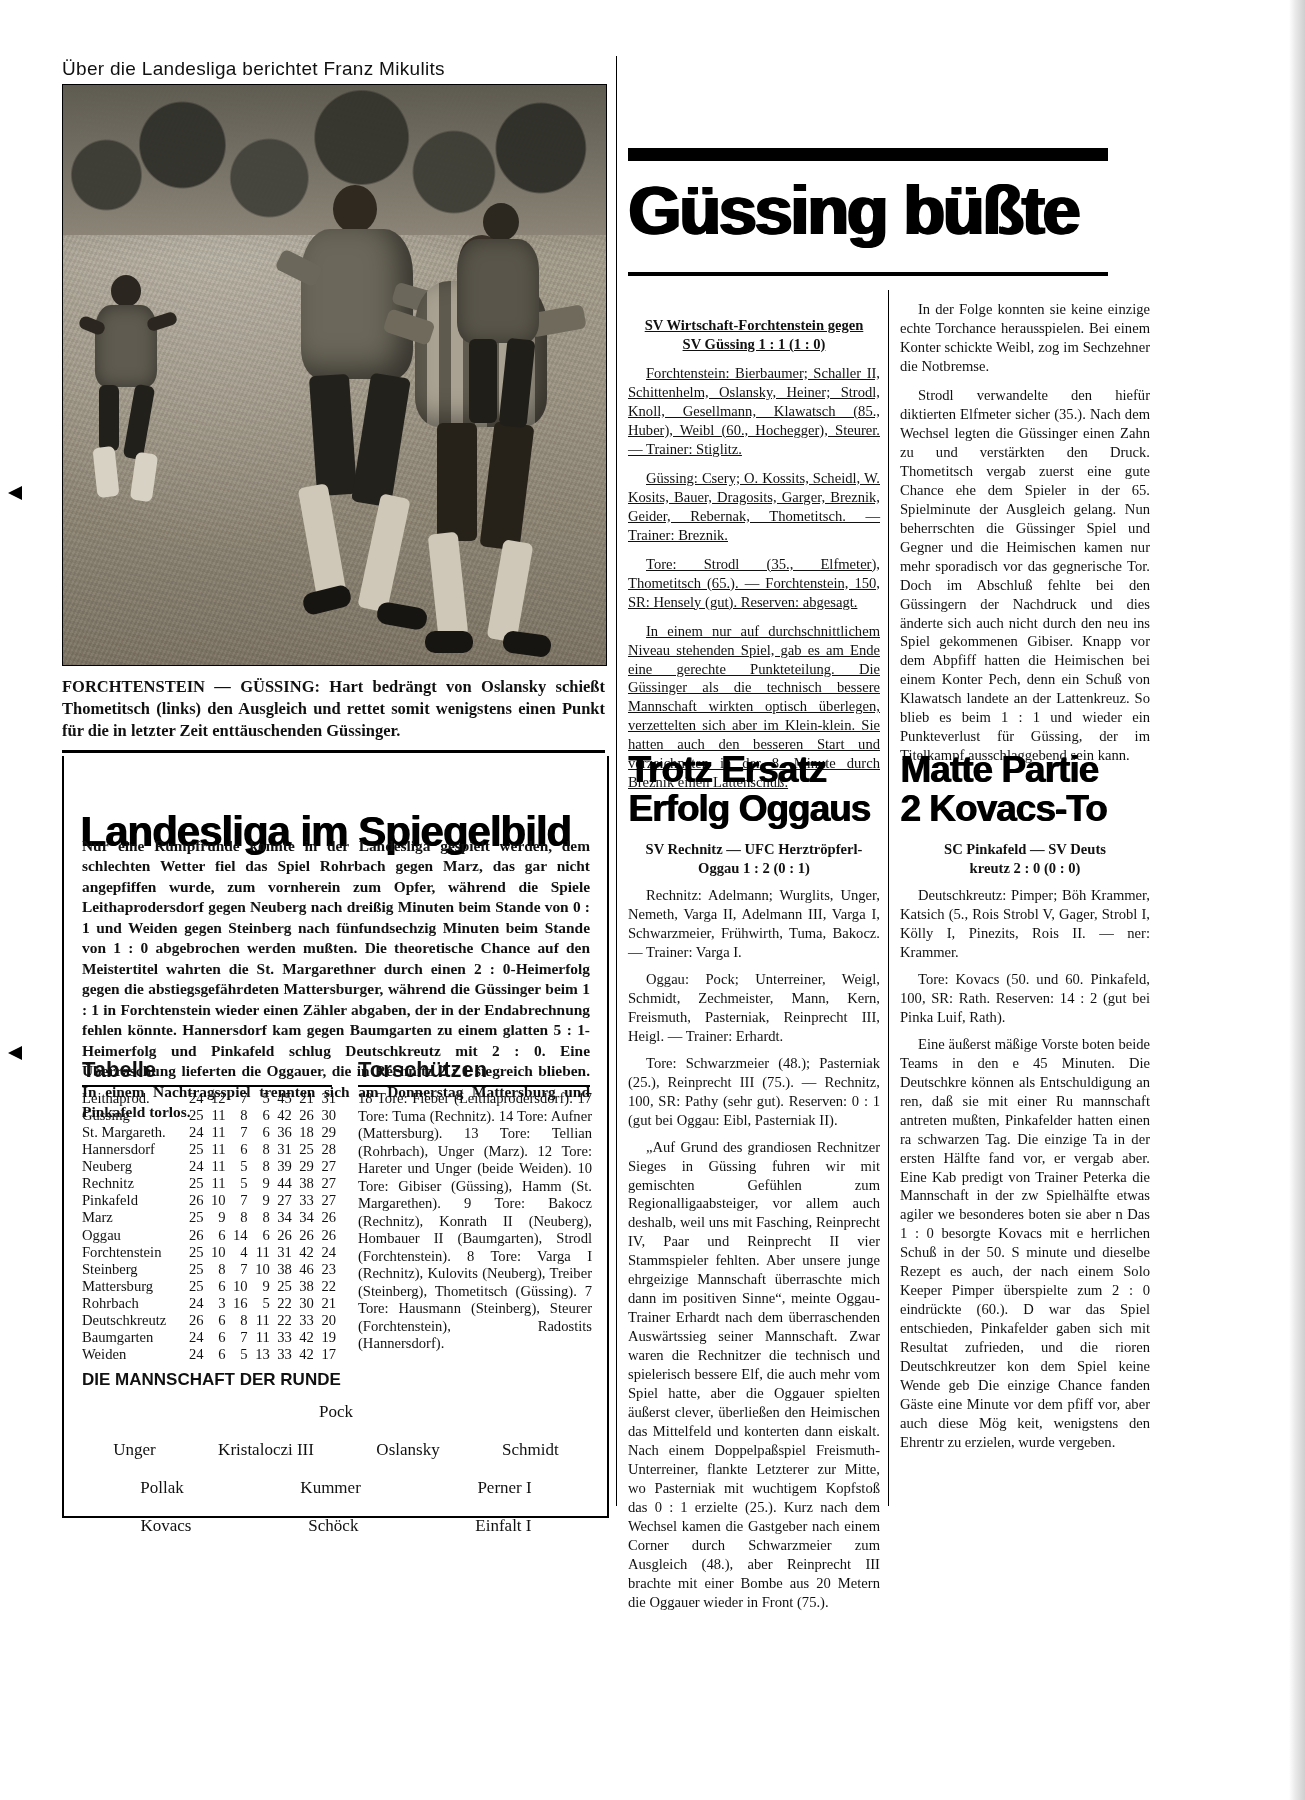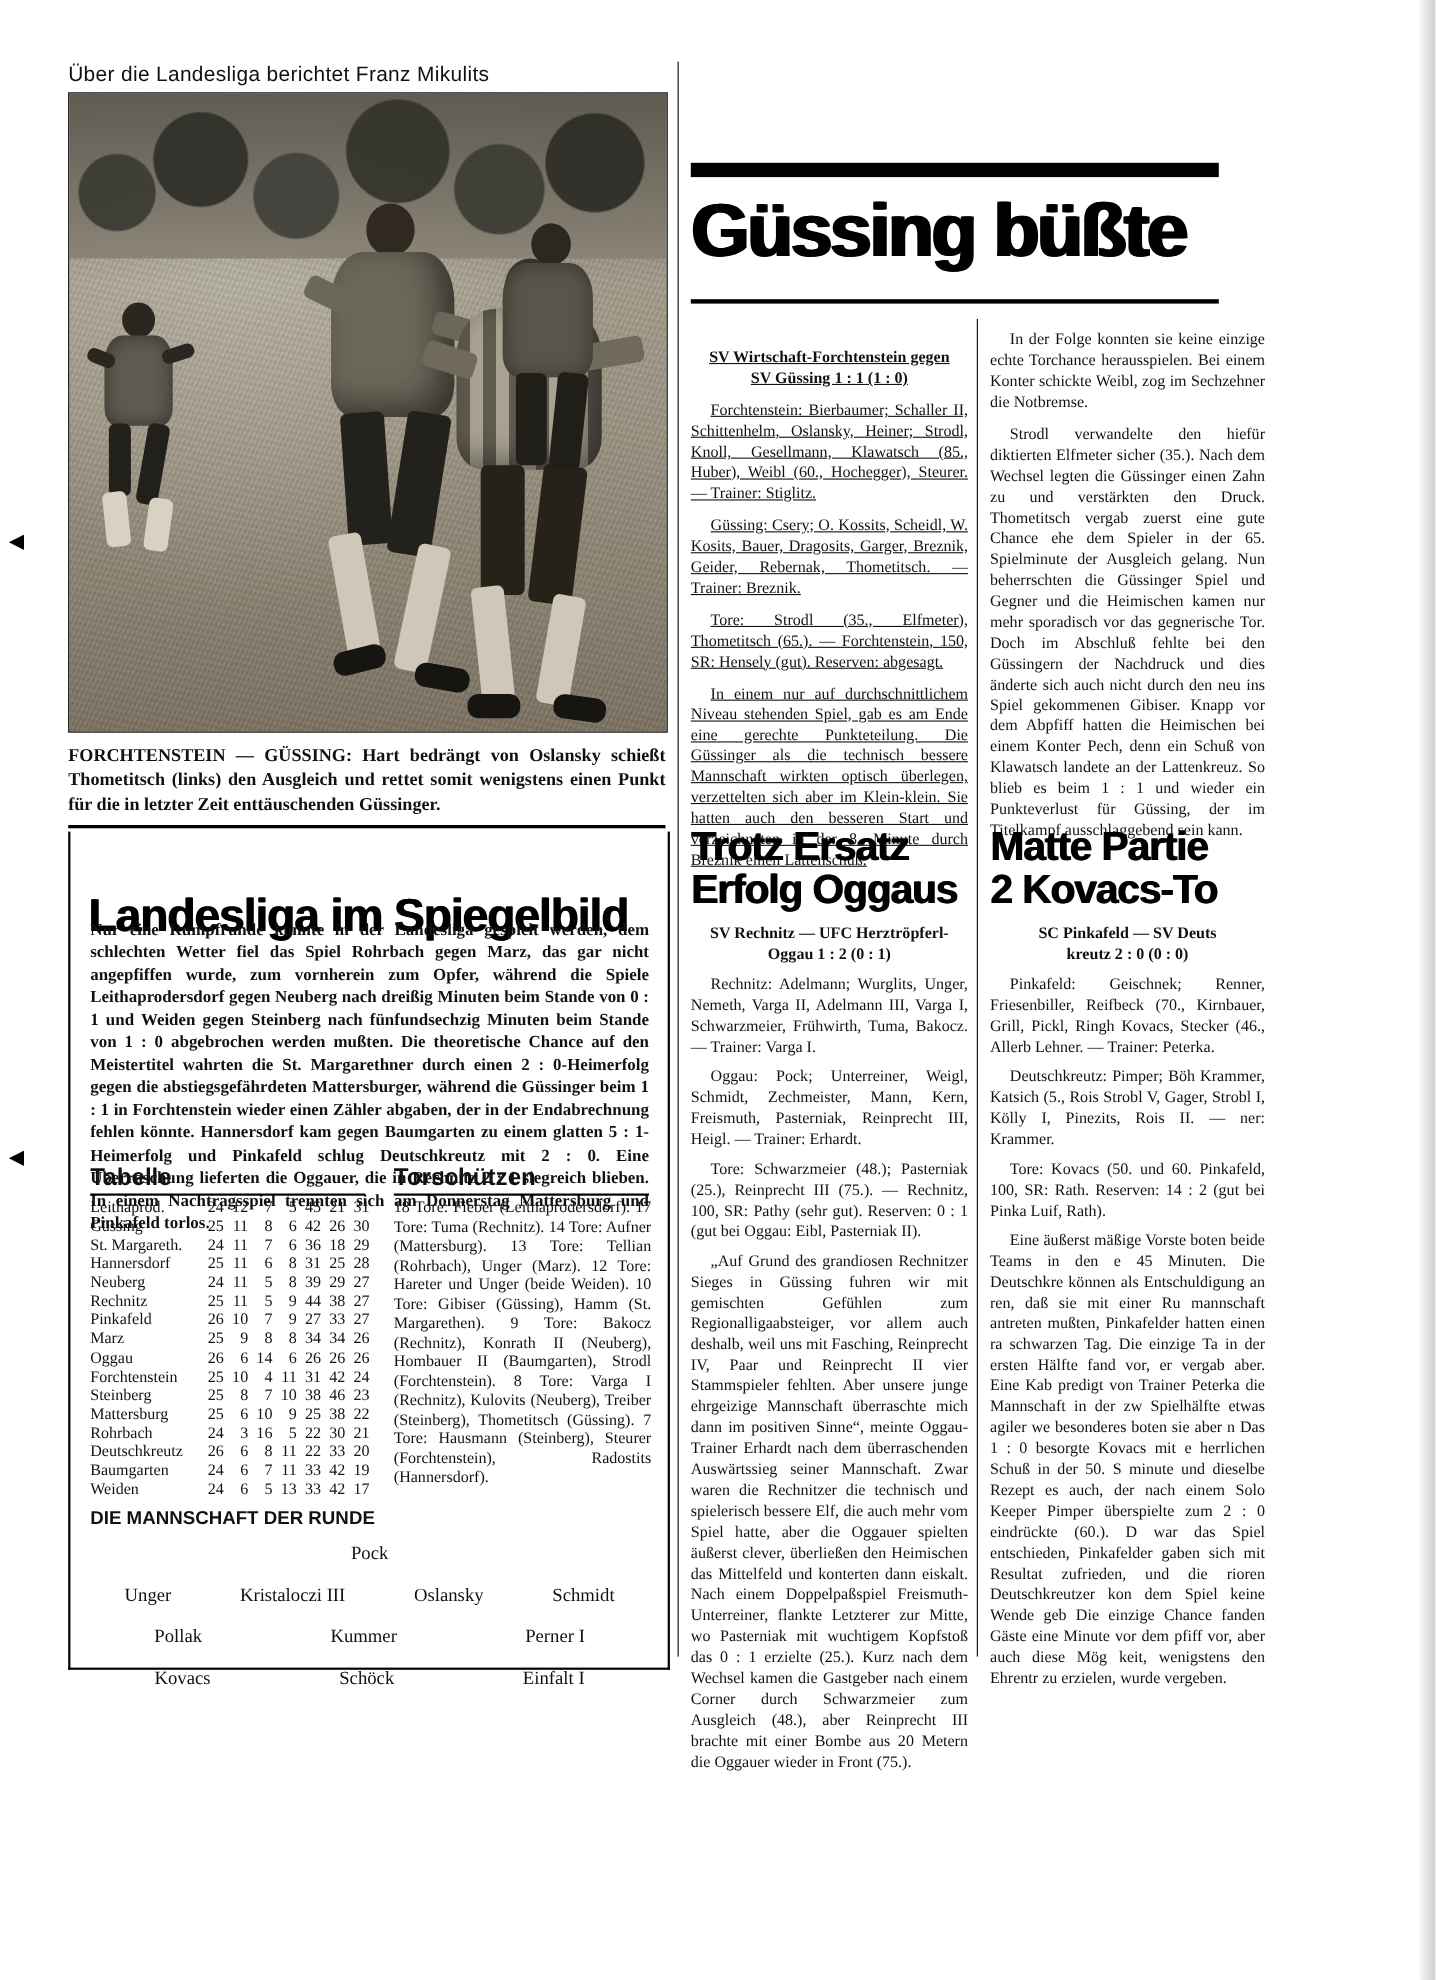--- a/index.html
+++ b/index.html
@@ -461,21 +461,20 @@
     <p>„Auf Grund des grandiosen Rechnitzer Sieges in Güssing fuhren wir mit gemischten Gefühlen zum Regionalligaabsteiger, vor allem auch deshalb, weil uns mit Fasching, Reinprecht IV, Paar und Reinprecht II vier Stammspieler fehlten. Aber unsere junge ehrgeizige Mannschaft überraschte mich dann im positiven Sinne“, meinte Oggau-Trainer Erhardt nach dem überraschenden Auswärtssieg seiner Mannschaft. Zwar waren die Rechnitzer die technisch und spielerisch bessere Elf, die auch mehr vom Spiel hatte, aber die Oggauer spielten äußerst clever, überließen den Heimischen das Mittelfeld und konterten dann eiskalt. Nach einem Doppelpaßspiel Freismuth-Unterreiner, flankte Letzterer zur Mitte, wo Pasterniak mit wuchtigem Kopfstoß das 0 : 1 erzielte (25.). Kurz nach dem Wechsel kamen die Gastgeber nach einem Corner durch Schwarzmeier zum Ausgleich (48.), aber Reinprecht III brachte mit einer Bombe aus 20 Metern die Oggauer wieder in Front (75.).</p>
   </div>
 
   <div class="head2" style="left:900px;top:750px;width:260px;">
     <div>Matte Partie</div>
     <div>2 Kovacs-To</div>
   </div>
   <div class="col" style="left:900px;top:840px;width:250px;">
     <p class="ctr noind">SC Pinkafeld — SV Deuts</p>
     <p class="ctr noind" style="margin-bottom:8px;">kreutz 2 : 0 (0 : 0)</p>
-    <p style="margin-bottom:8px;">Pinkafeld: Geischnek; Renner, Friesenbiller, Reifbeck (70., Kirnbauer, Grill, Pickl, Ringh Kovacs, Stecker (46., Allerb Lehner. — Trainer: Peterka.</p>
     <p style="margin-bottom:8px;">Deutschkreutz: Pimper; Böh Krammer, Katsich (5., Rois Strobl V, Gager, Strobl I, Kölly I, Pinezits, Rois II. — ner: Krammer.</p>
     <p style="margin-bottom:8px;">Tore: Kovacs (50. und 60. Pinkafeld, 100, SR: Rath. Reserven: 14 : 2 (gut bei Pinka Luif, Rath).</p>
     <p>Eine äußerst mäßige Vorste boten beide Teams in den e 45 Minuten. Die Deutschkre können als Entschuldigung an ren, daß sie mit einer Ru mannschaft antreten mußten, Pinkafelder hatten einen ra schwarzen Tag. Die einzige Ta in der ersten Hälfte fand vor, er vergab aber. Eine Kab predigt von Trainer Peterka die Mannschaft in der zw Spielhälfte etwas agiler we besonderes boten sie aber n Das 1 : 0 besorgte Kovacs mit e herrlichen Schuß in der 50. S minute und dieselbe Rezept es auch, der nach einem Solo Keeper Pimper überspielte zum 2 : 0 eindrückte (60.). D war das Spiel entschieden, Pinkafelder gaben sich mit Resultat zufrieden, und die rioren Deutschkreutzer kon dem Spiel keine Wende geb Die einzige Chance fanden Gäste eine Minute vor dem pfiff vor, aber auch diese Mög keit, wenigstens den Ehrentr zu erzielen, wurde vergeben.</p>
   </div>
 
   <div class="edge"></div>
   <div class="tick" style="top:486px;"></div>
   <div class="tick" style="top:1046px;"></div>
 </div>
 

